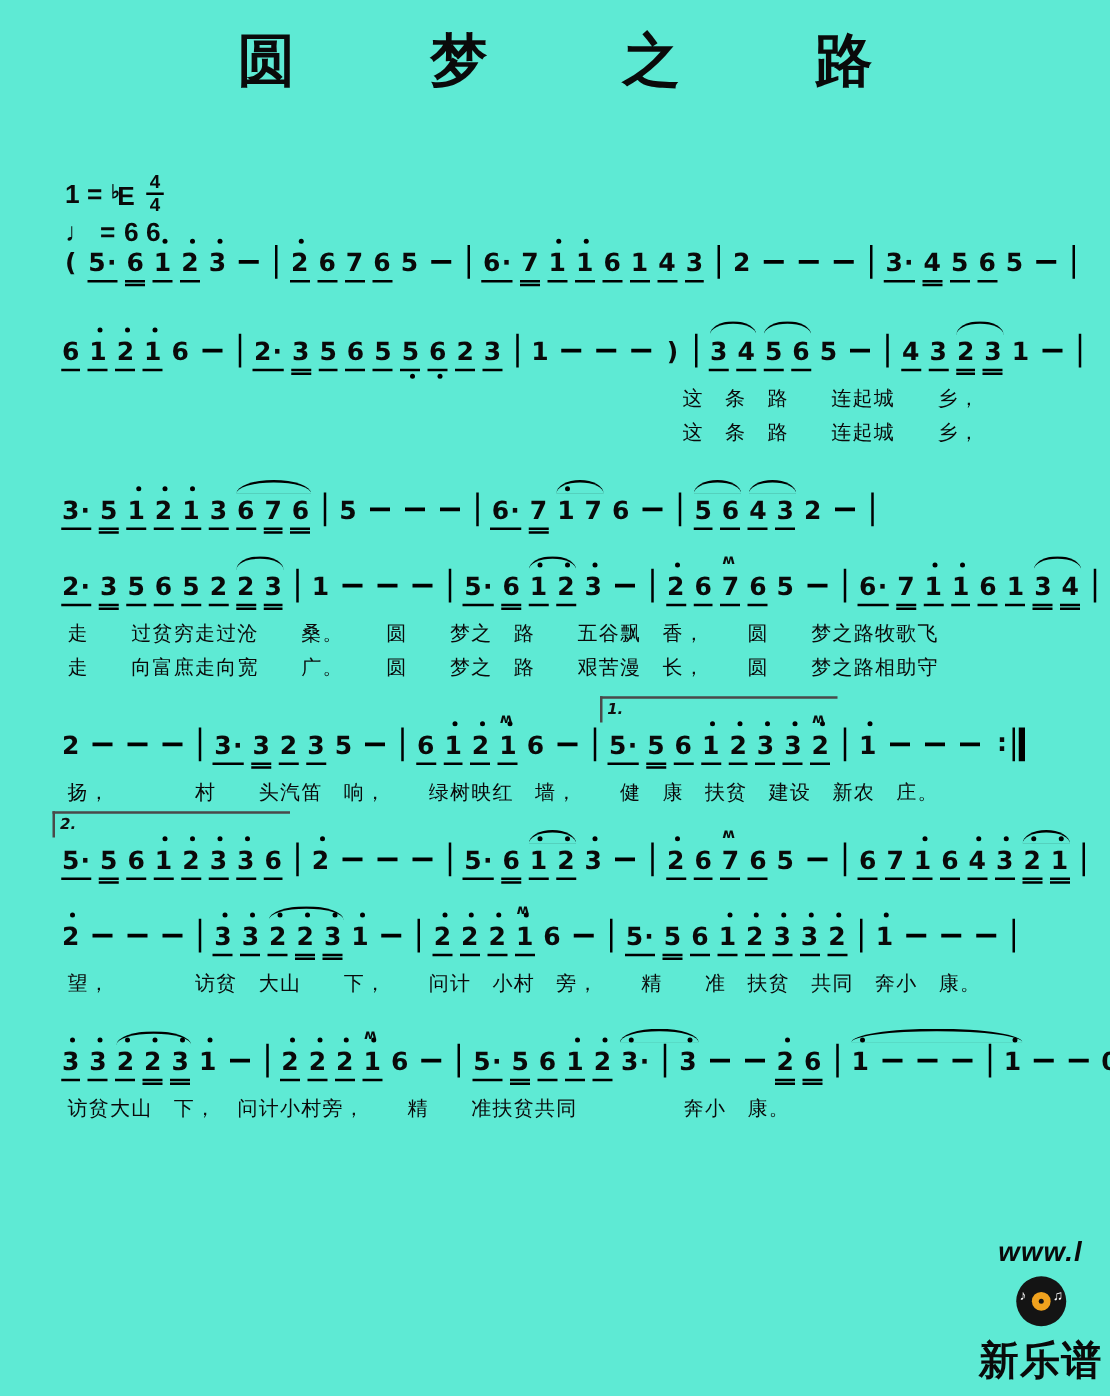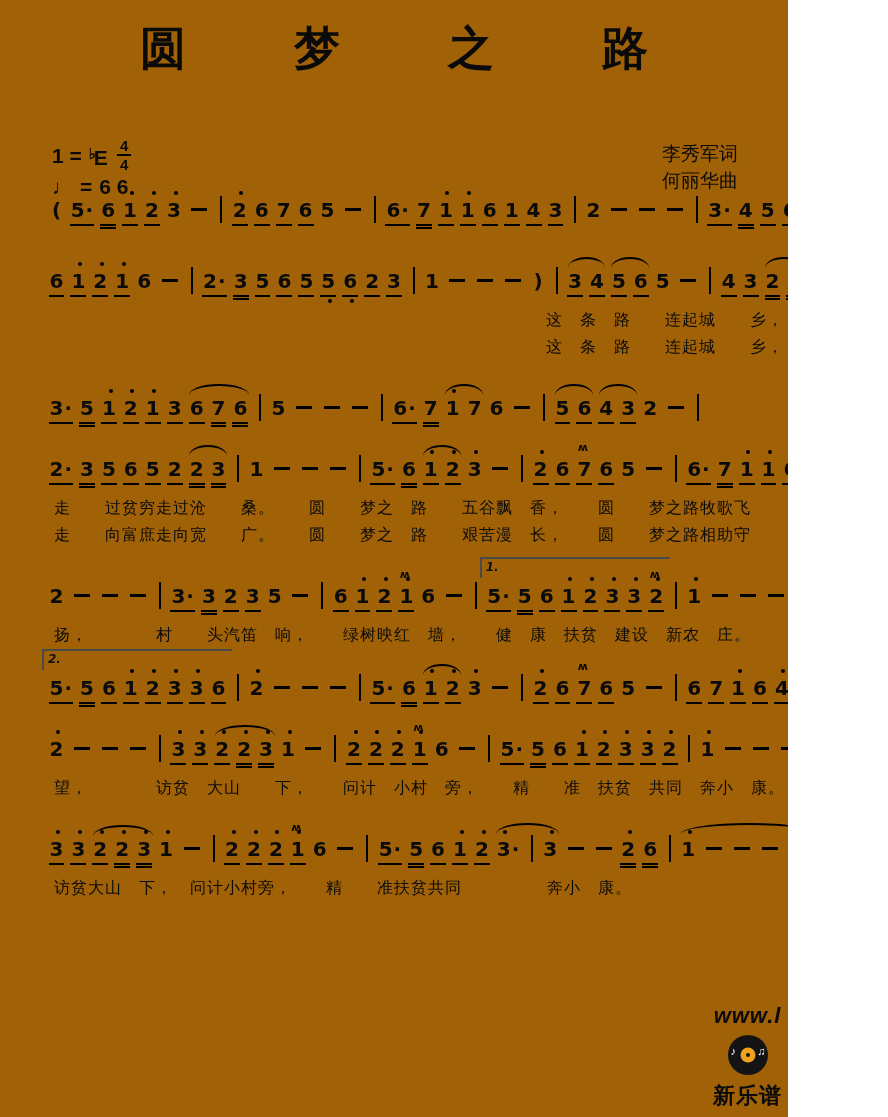--- a/index.html
+++ b/index.html
@@ -1,16 +1,16 @@
 <!DOCTYPE html>
 <html><head>
 <meta charset="utf-8">
 <style>
   html,body{margin:0;padding:0;background:#fff;}
-  .sheet{position:relative;width:788px;height:1117px;background:#a16207;color:#0a0a0a;
+  .sheet{position:relative;width:888px;height:1117px;background:#5eead4;color:#0a0a0a;
          font-family:"Liberation Sans",sans-serif;overflow:hidden;}
   
   .title{position:absolute;top:18px;left:0;right:0;text-align:center;
          font-family:"DejaVu Serif",serif;font-weight:bold;font-size:46px;
          letter-spacing:46px;text-indent:46px;white-space:nowrap;}
   .keyblock{position:absolute;left:52px;top:138px;font-weight:bold;font-size:21px;line-height:29px;}
   .keyrow{display:flex;align-items:center;gap:7px;}
   .ts{display:inline-flex;flex-direction:column;align-items:center;font-size:15px;line-height:1;margin-left:2px;}
   .ts i{font-style:normal;}
   .ts .tstop{border-bottom:2px solid #000;padding:0 3px 1px;margin-bottom:1px;}
@@ -53,21 +53,21 @@
   .wm{position:absolute;right:6px;bottom:6px;display:flex;align-items:center;gap:6px;flex-direction:column;}
   .wm .url{font-style:italic;font-weight:bold;font-size:22px;letter-spacing:1px;}
   .disc{position:relative;width:40px;height:40px;border-radius:50%;background:#141414;flex:none;}
   .disc .hub{position:absolute;left:50%;top:50%;width:15px;height:15px;border-radius:50%;
         background:#f0a21e;transform:translate(-50%,-50%);}
   .disc .pin{position:absolute;left:50%;top:50%;width:4px;height:4px;border-radius:50%;
         background:#141414;transform:translate(-50%,-50%);}
   .disc .n1,.disc .n2{position:absolute;color:#fff;font-size:11px;font-weight:bold;}
   .disc .n1{left:3px;top:10px;}
   .disc .n2{right:2px;top:10px;}
-  .wm .brand{font-size:22px;font-weight:bold;letter-spacing:1px;}
+  .wm .brand{font-size:32px;font-weight:bold;letter-spacing:1px;}
 </style>
 </head>
 <body>
 
 <div class="sheet">
 
   <div class="title">圆 梦 之 路</div>
 
   <div class="keyblock">
     <div class="keyrow">
@@ -78,24 +78,20 @@
           <i>4</i>
       </span>
     </div>
     <div class="keyrow">
       <span>♩</span>
       <span>=</span>
       <span>6 6</span>
     </div>
   </div>
 
-  <div class="credits">
-    <div>李秀军词</div>
-    <div>何丽华曲</div>
-  </div>
 
   <div class="score" id="score">
       <div class="system s1">
         <div class="mrow">
           <span class="paren">(</span>
           <span class="note ul1"><i class="txt">5·</i></span>
           <span class="note ul2"><i class="txt">6</i></span>
           <span class="note ul1"><i class="txt">1</i><i class="od hi"></i></span>
           <span class="note ul1"><i class="txt">2</i><i class="od hi"></i></span>
           <span class="note"><i class="txt">3</i><i class="od hi"></i></span>

